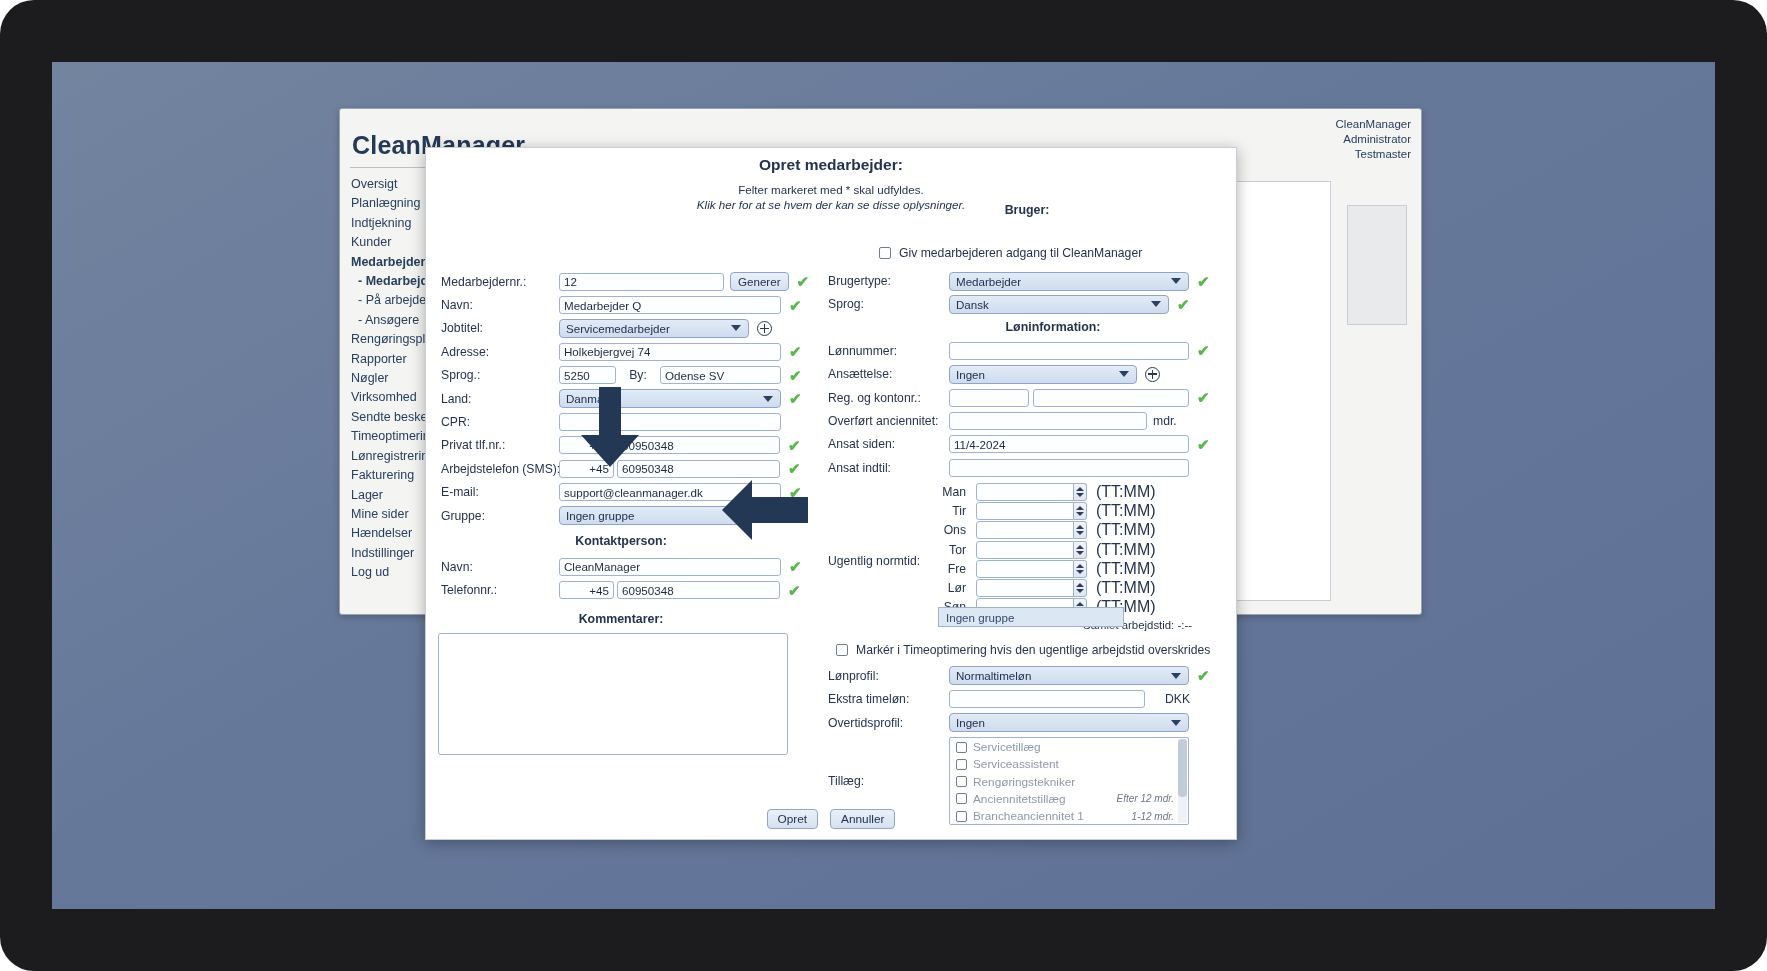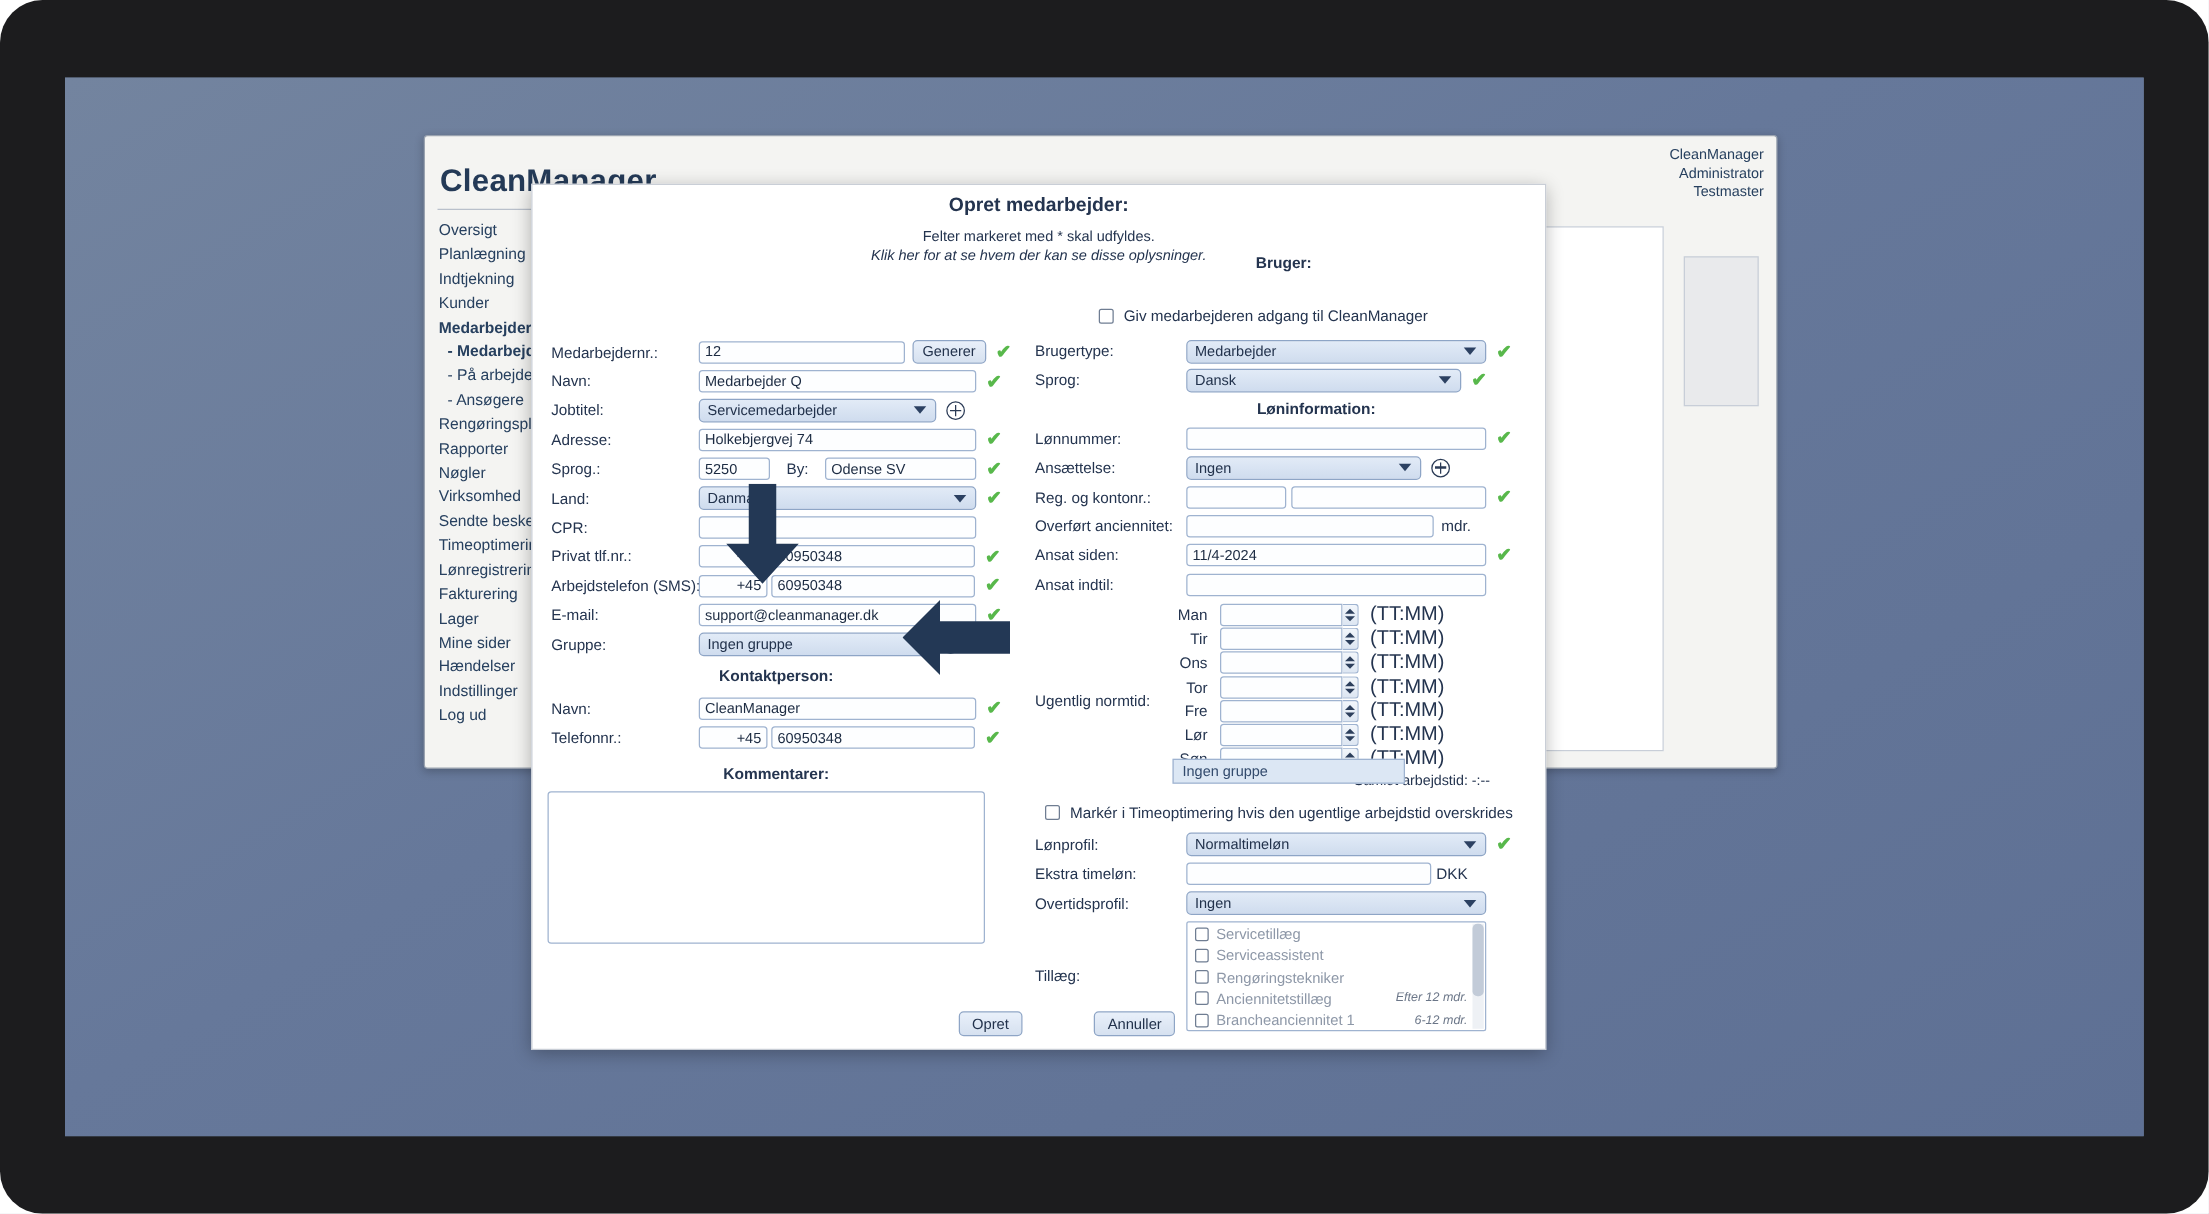--- a/index.html
+++ b/index.html
@@ -168,21 +168,21 @@
   textarea.comments {
     width: 350px; height: 122px; border: 1px solid #9fb3d0; border-radius: 3px;
     background: #fff; resize: none; font-family: "Liberation Sans", sans-serif;
     font-size: 11.6px; outline: none;
   }
 
   .footer {
     position: absolute; left: 0; right: 0; bottom: 10px;
     display: flex; justify-content: center; gap: 12px;
   }
-  .footer .btn-sm { font-size: 11.8px; padding: 0 10px; height: 20px; margin-left: 45px; }
+  .footer .btn-sm { font-size: 11.8px; padding: 0 10px; height: 20px; }
 
   
   .dd-open {
     position: absolute; left: 512px; top: 459px; width: 186px; height: 20px;
     background: #dce7f4; border: 1px solid #9fb3d0;
     font-size: 11.6px; color: #334b6d; display: flex; align-items: center;
     padding-left: 7px; z-index: 40;
   }
 
   
@@ -505,21 +505,21 @@
           <div class="sel" style="width:240px">
             <span>Normaltimeløn</span>
             <span class="caret"></span>
           </div>
           <span class="tick">✔</span>
         </div>
 
         <div class="row">
           <div class="lbl lbl-r">Ekstra timeløn:</div>
           <input class="fld" style="width: 196px;" value="">
-          <span class="lbl" style="margin-left:4px">DKK</span>
+          <span class="lbl" style="margin-left:20px">DKK</span>
         </div>
 
         <div class="row">
           <div class="lbl lbl-r">Overtidsprofil:</div>
           <div class="sel" style="width:240px">
             <span>Ingen</span>
             <span class="caret"></span>
           </div>
         </div>
 
@@ -540,21 +540,21 @@
                   <span>Rengøringstekniker</span>
                 </div>
                 <div class="listbox-row">
                   <span class="chk"></span>
                   <span>Anciennitetstillæg</span>
                   <span class="note">Efter 12 mdr.</span>
                 </div>
                 <div class="listbox-row">
                   <span class="chk"></span>
                   <span>Brancheanciennitet 1</span>
-                  <span class="note">6-12 mdr.</span>
+                  <span class="note">1-12 mdr.</span>
                 </div>
               </div>
             <div class="lb-scroll"></div>
             <div class="lb-thumb"></div>
           </div>
         </div>
       </div>
 
       <div class="dd-open">Ingen gruppe</div>
 

